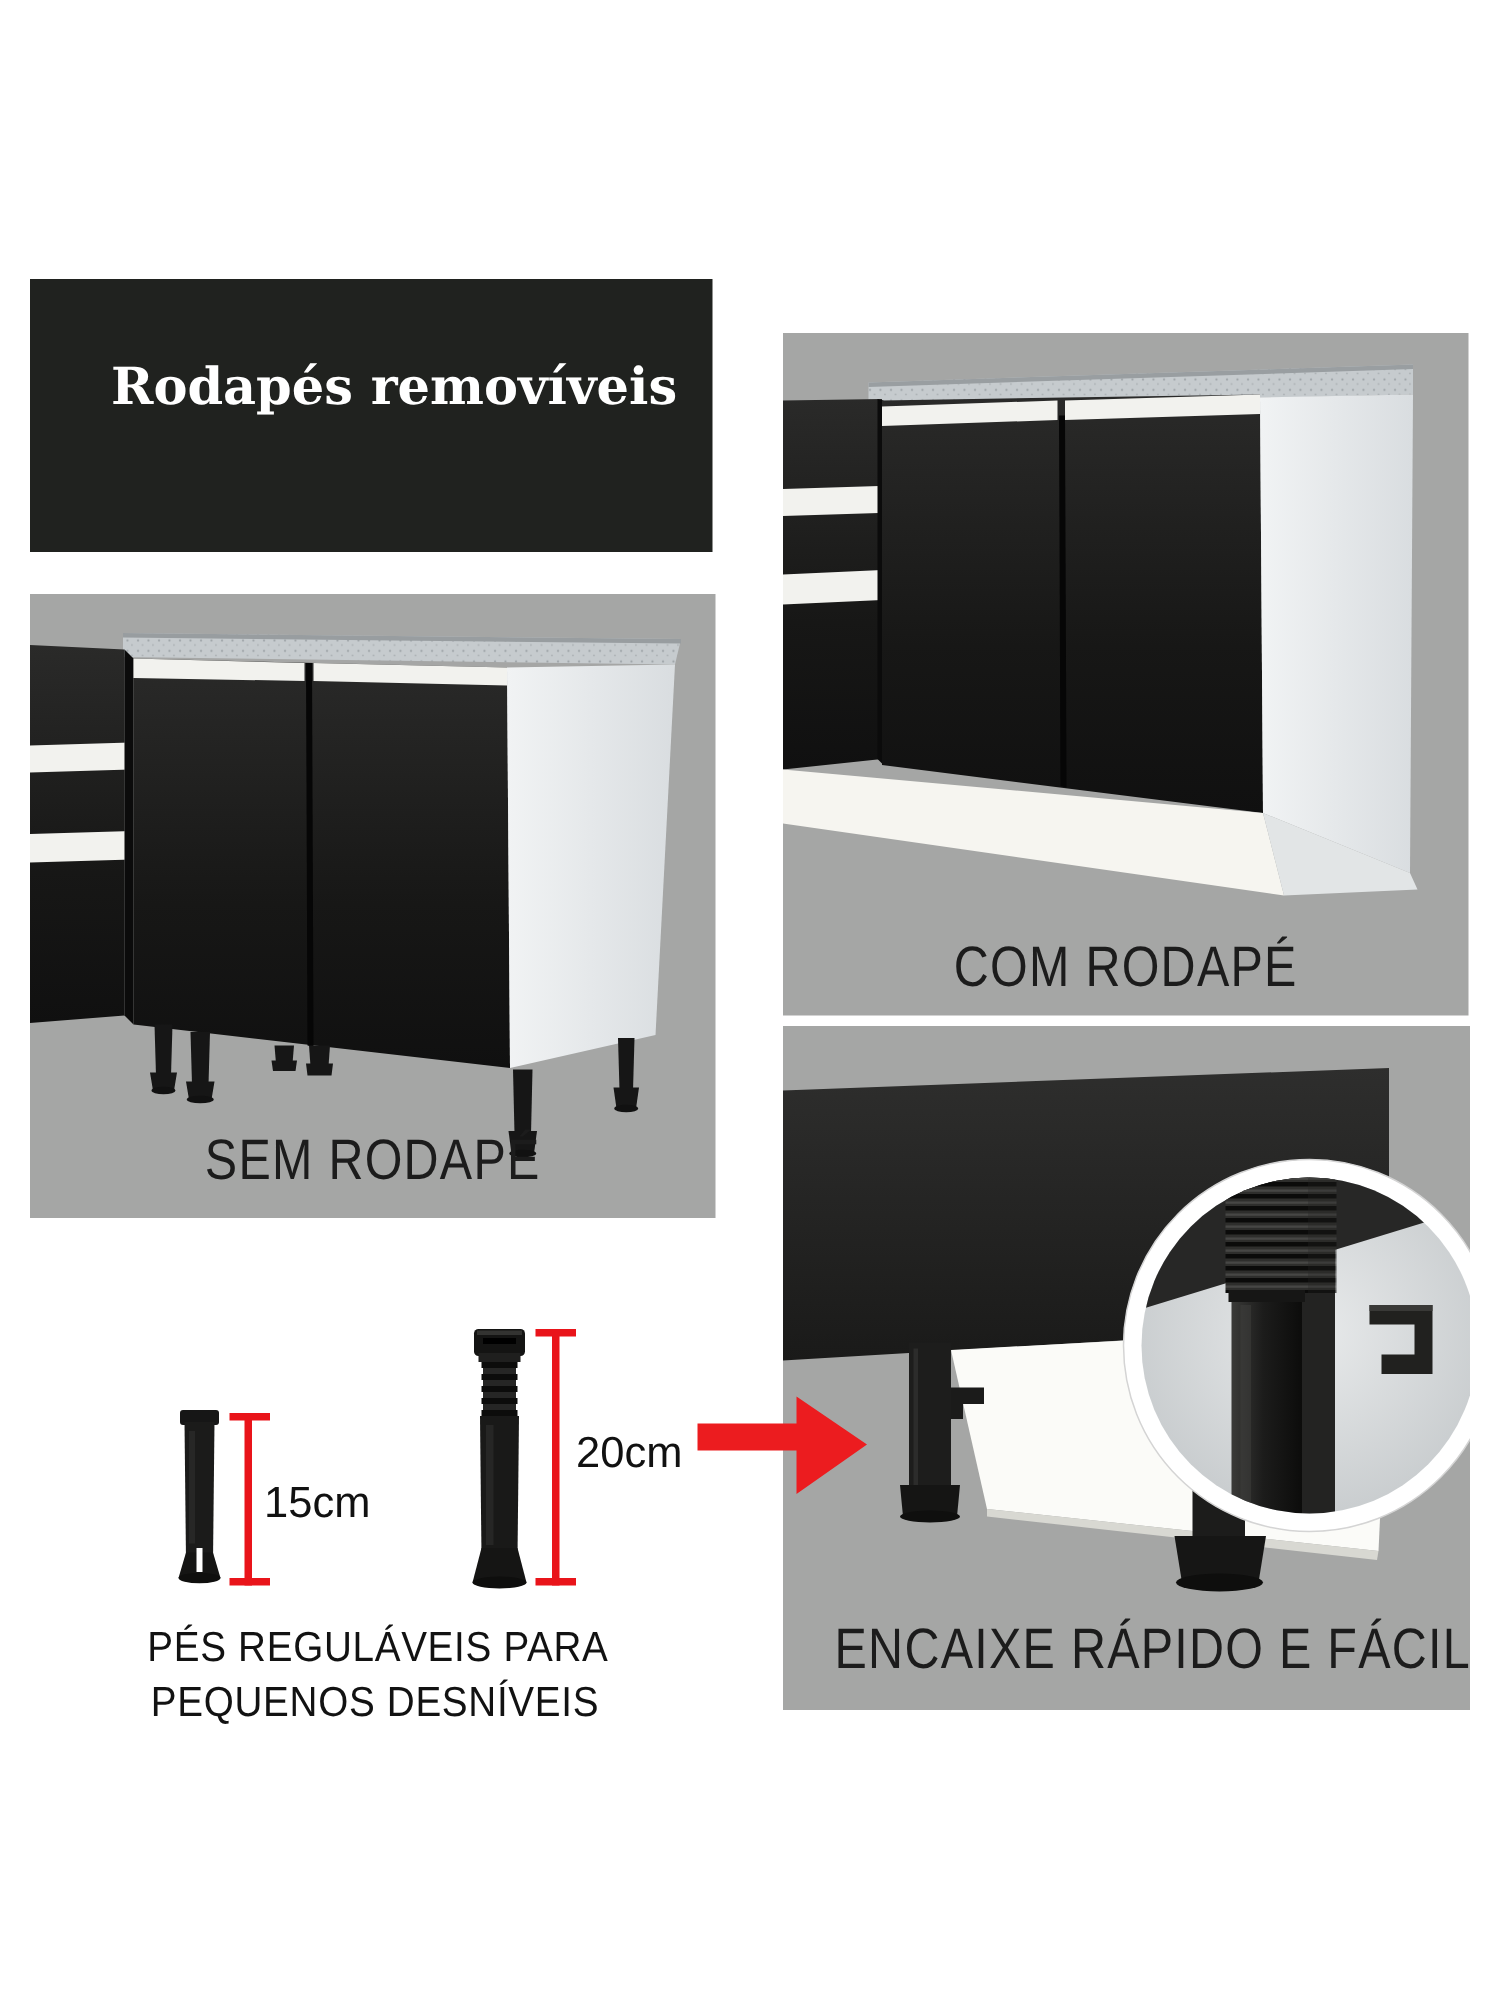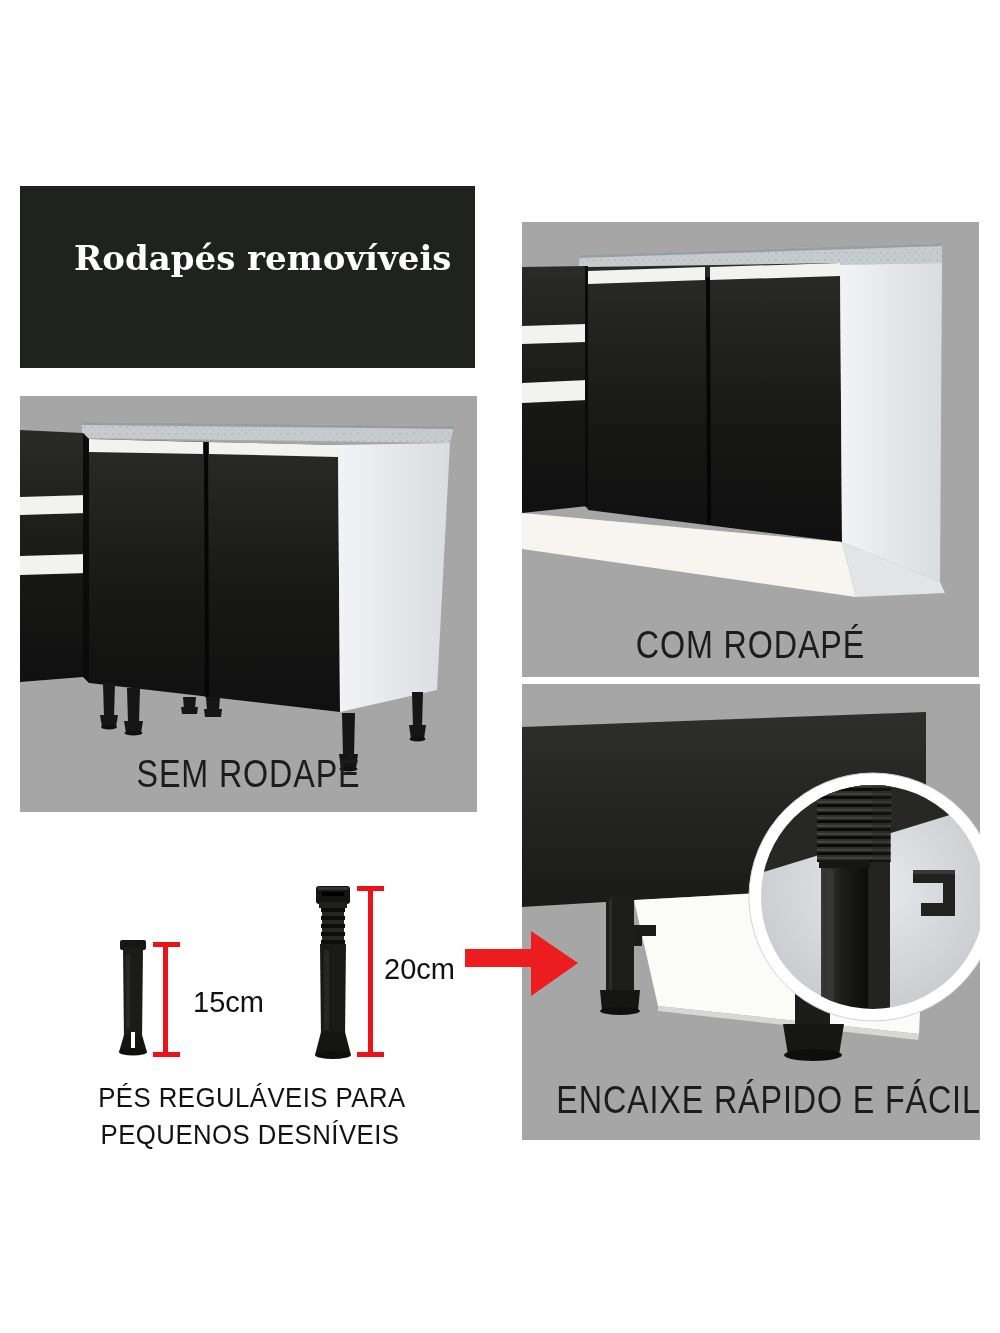--- a/index.html
+++ b/index.html
@@ -244,21 +244,21 @@
         <rect x="224" y="70" width="5" height="80" fill="#343432" opacity=".5"></rect>
         <polygon points="221,152 245,152 251,175 215,175" fill="#151514"></polygon>
         <ellipse cx="233" cy="175" rx="18" ry="4" fill="#0e0e0d"></ellipse>
       </g>
       <g fill="var(--measure-red,#e9141a)">
         <rect x="268" y="8" width="5" height="169"></rect>
         <rect x="257" y="6" width="27" height="5"></rect>
         <rect x="257" y="172" width="27" height="5"></rect>
       </g>
     </svg>
-    <div class="measure-label" style="left:193px;top:986px;">15cm</div>
+    <div class="measure-label" style="left:176px;top:986px;">15cm</div>
     <div class="measure-label" style="left:384px;top:953px;">20cm</div>
     <div id="feet-caption">
       <div>PÉS REGULÁVEIS PARA</div>
       <div>PEQUENOS DESNÍVEIS</div>
     </div>
   </div>
 
   <svg class="abs-svg" style="left:460px;top:925px;" width="125" height="78" viewBox="0 0 125 78">
     <polygon points="5,24 71,24 71,6 118,38 71,71 71,42 5,42" fill="var(--accent-red,#ec1c1f)"></polygon>
   </svg>

